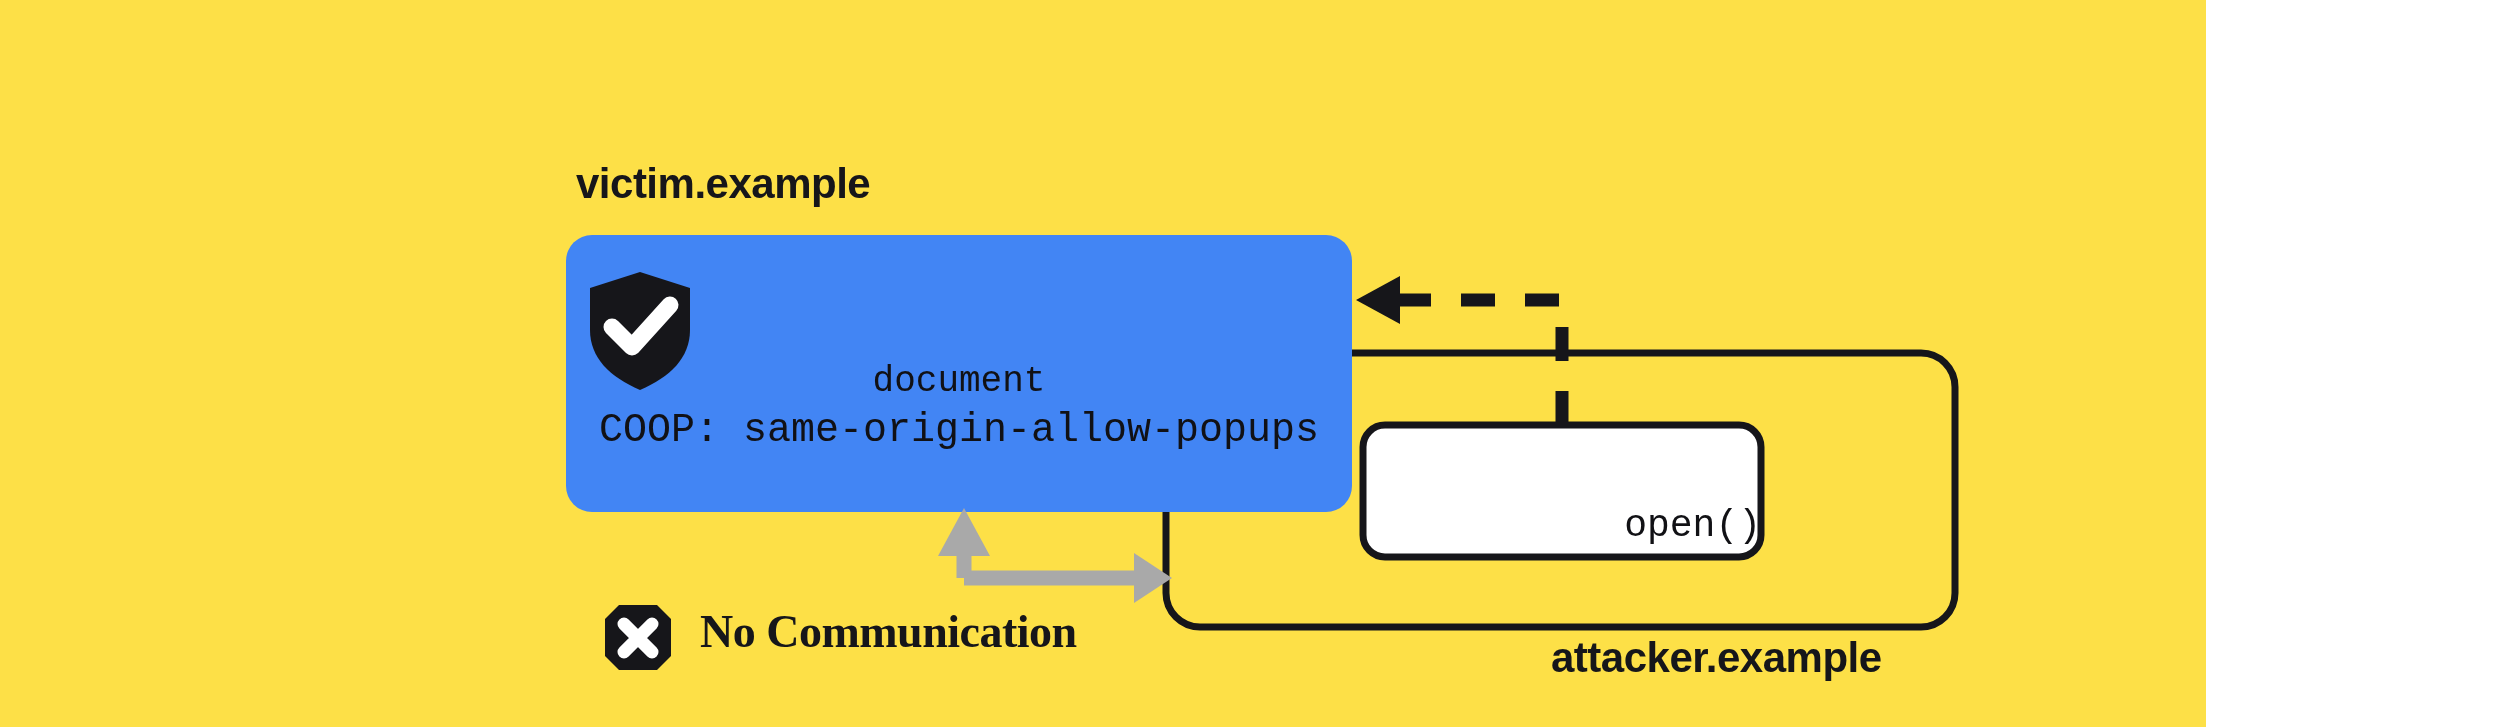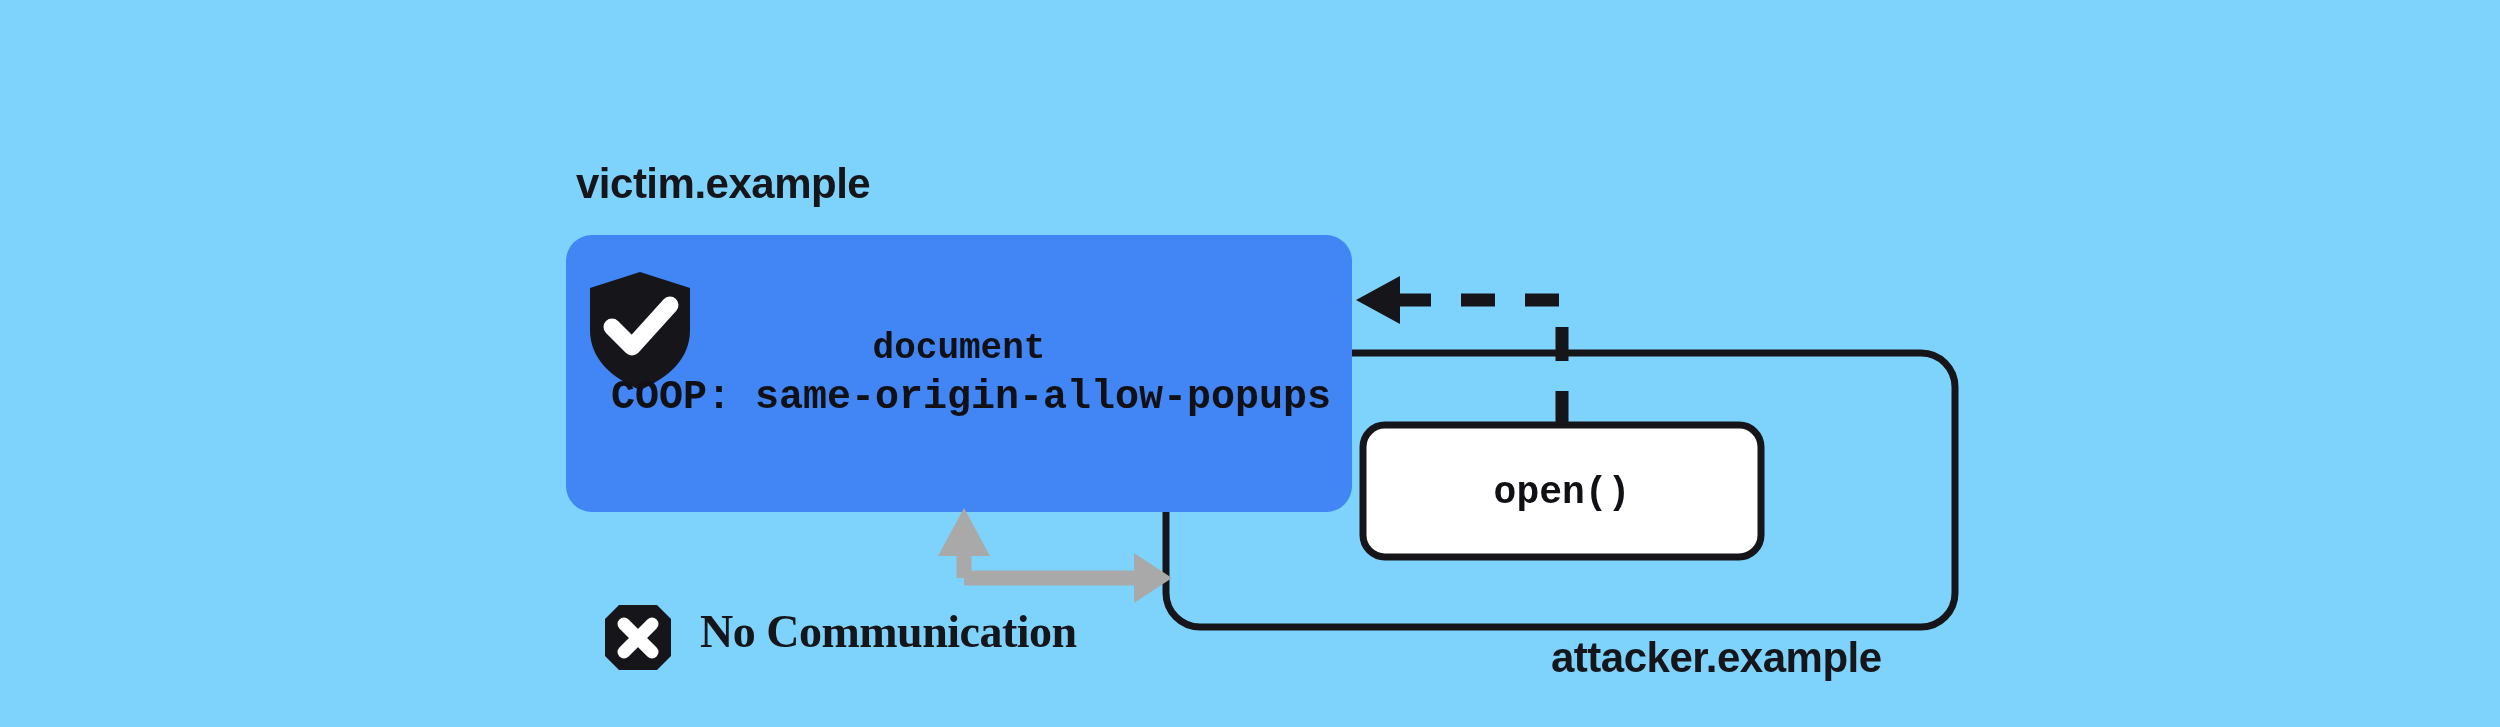--- a/index.html
+++ b/index.html
@@ -5,23 +5,23 @@
   html, body {
     margin: 0;
     padding: 0;
     background: #ffffff;
   }
   body {
     font-family: "Liberation Sans", sans-serif;
   }
   #canvas {
     position: relative;
-    width: 2500px;
+    width: 2206px;
     height: 727px;
-    background: #7dd3fc;
+    background: #fde047;
     overflow: hidden;
   }
   #diagram-svg {
     position: absolute;
     left: 0;
     top: 0;
     width: 2500px;
     height: 727px;
   }
   .origin-label {
@@ -48,44 +48,45 @@
     font-family: Liberation Serif, serif;
     font-weight: bold;
     font-size: 46px;
     letter-spacing: -0.5px;
     color: #16161a;
     white-space: nowrap;
   }
   .box-text {
     position: absolute;
     font-family: "Liberation Mono", monospace;
-    font-weight: bold;
+    font-weight: normal;
     color: #111115;
     white-space: nowrap;
     text-align: center;
+    margin-top: 33px;
   }
   #document-label {
     left: 566px;
     width: 786px;
     top: 328px;
     font-size: 36px;
   }
   #coop-header-value {
     left: 566px;
     width: 786px;
     top: 375px;
     font-size: 40px;
     letter-spacing: 0px;
-    padding-left: 12px;
   }
   #open-call-label {
     left: 1363px;
     width: 398px;
     top: 471px;
     font-size: 38px;
+    text-align: right;
   }
 </style>
 </head>
 <body>
 
 <div id="canvas">
 
   <svg id="diagram-svg" viewBox="0 0 2500 727">
     <defs>
       <clipPath id="clip-behind-victim">

